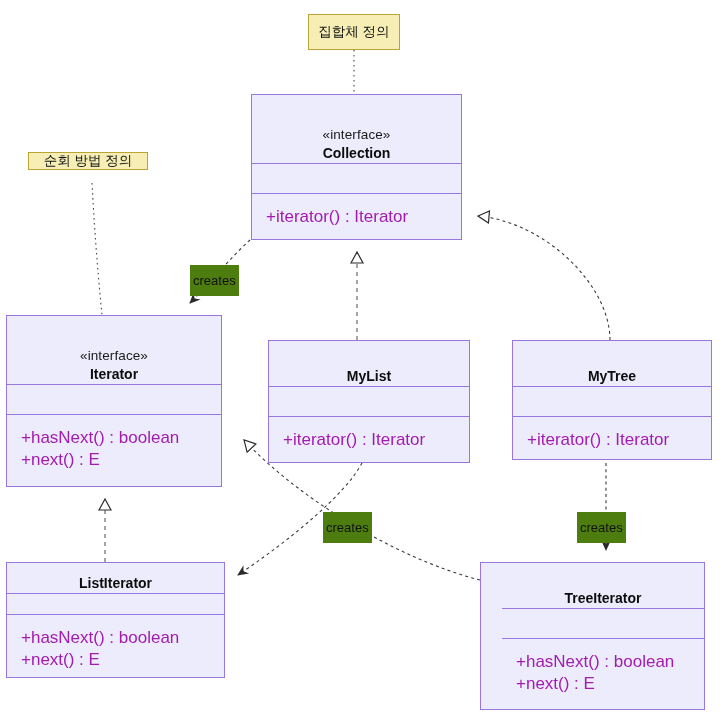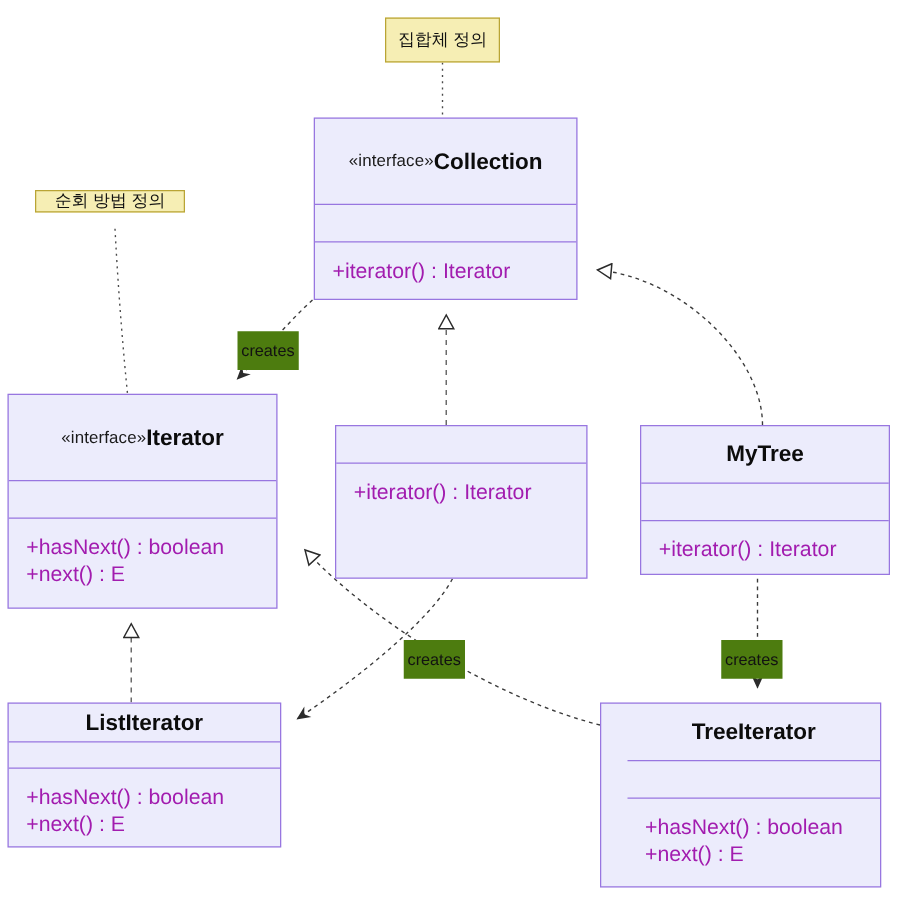--- a/index.html
+++ b/index.html
@@ -35,34 +35,34 @@
     position: absolute;
     box-sizing: border-box;
     background: #ececfc;
     border: 1.6px solid #9876e0;
     display: flex;
     flex-direction: column;
   }
   .uml-head {
     box-sizing: border-box;
     display: flex;
-    flex-direction: row;
+    flex-direction: column;
     align-items: center;
-    justify-content: center;
+    justify-content: flex-end;
     text-align: center;
     border-bottom: 1.6px solid #9876e0;
   }
   .uml-stereotype {
     font-size: 13.5px;
     color: #1a1a1a;
     line-height: 18px;
     letter-spacing: 0.1px;
   }
   .uml-name {
-    font-size: 18px;
+    font-size: 14px;
     font-weight: bold;
     color: #0c0c0c;
     line-height: 19px;
   }
   .uml-attrs {
     box-sizing: border-box;
     border-bottom: 1.6px solid #9876e0;
     height: 30px;
   }
   .uml-ops {
@@ -161,20 +161,23 @@
       <div class="uml-name">Iterator</div>
     </div>
     <div class="uml-attrs"></div>
     <div class="uml-ops">
       <div class="uml-op">+hasNext() : boolean</div>
       <div class="uml-op">+next() : E</div>
     </div>
   </div>
 
   <div class="uml-class" style="left:268px; top:340px; width:202px; height:123px;">
+    <div class="uml-head" style="height:46px;">
+      <div class="uml-name">MyList</div>
+    </div>
     <div class="uml-attrs"></div>
     <div class="uml-ops">
       <div class="uml-op">+iterator() : Iterator</div>
     </div>
   </div>
 
   <div class="uml-class" style="left:512px; top:340px; width:200px; height:120px;">
     <div class="uml-head" style="height:46px;">
       <div class="uml-name">MyTree</div>
     </div>

